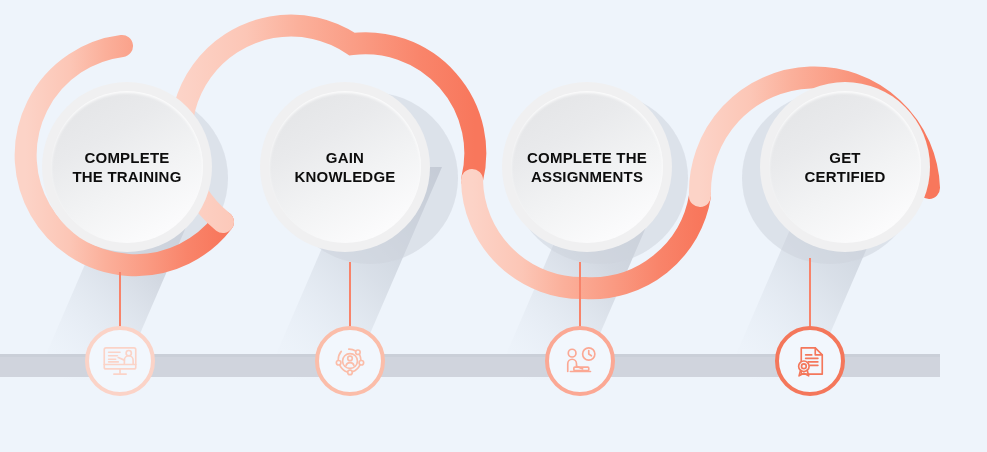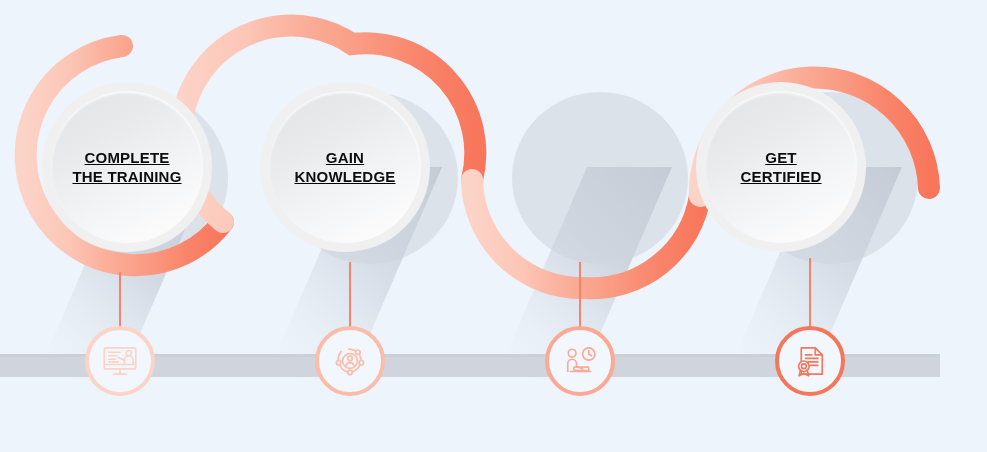--- a/index.html
+++ b/index.html
@@ -47,21 +47,20 @@
   }
   .step-disc {
     width: 100%;
     height: 100%;
     border-radius: 50%;
     background: linear-gradient(150deg, #e2e3e5 0%, #e9eaec 32%, #f2f3f4 58%, #fbfbfc 85%, #ffffff 100%);
     display: flex;
     align-items: center;
     justify-content: center;
     box-shadow: inset 0 2px 3px rgba(255,255,255,0.9);
-    text-decoration: underline;
   }
   .step-label {
     font-size: 15px;
     font-weight: bold;
     color: #0d0d0d;
     text-align: center;
     line-height: 1.28;
     letter-spacing: 0.2px;
     white-space: pre-line;
     text-transform: uppercase;
@@ -164,22 +163,28 @@
     </div>
   </div>
 
   <div class="step-node" style="left:260px; top:82px;">
     <div class="step-disc">
       <div class="step-label">GAIN
 KNOWLEDGE</div>
     </div>
   </div>
 
-
-  <div class="step-node" style="left:696px; top:82px;">
+  <div class="step-node" style="left:502px; top:82px;">
+    <div class="step-disc">
+      <div class="step-label">COMPLETE THE
+ASSIGNMENTS</div>
+    </div>
+  </div>
+
+  <div class="step-node" style="left:760px; top:82px;">
     <div class="step-disc">
       <div class="step-label">GET
 CERTIFIED</div>
     </div>
   </div>
 
   <div class="icon-badge" style="left:85px; top:326px; border:4px solid #fbd3c7;">
     <svg width="42" height="42" viewBox="0 0 48 48" fill="none" stroke="#fbd3c7" stroke-width="1.9" stroke-linecap="round" stroke-linejoin="round">
       <rect x="6" y="9" width="36" height="24" rx="2"></rect>
       <line x1="6" y1="28" x2="42" y2="28"></line>

